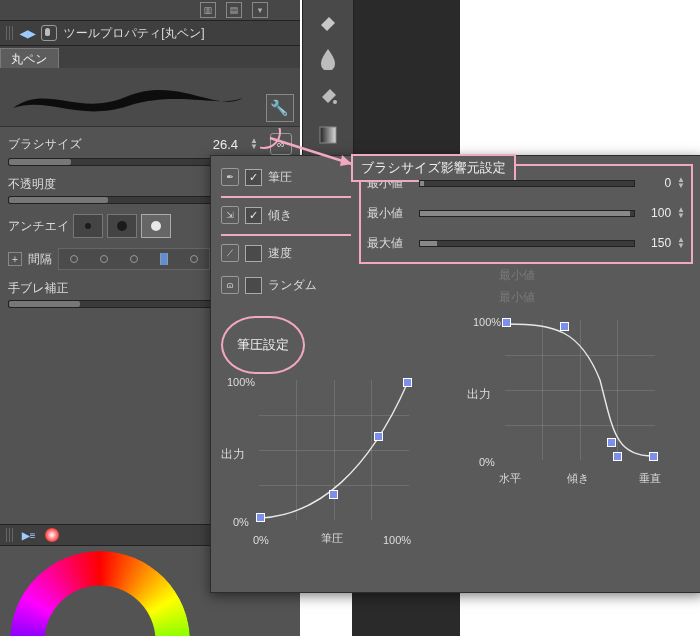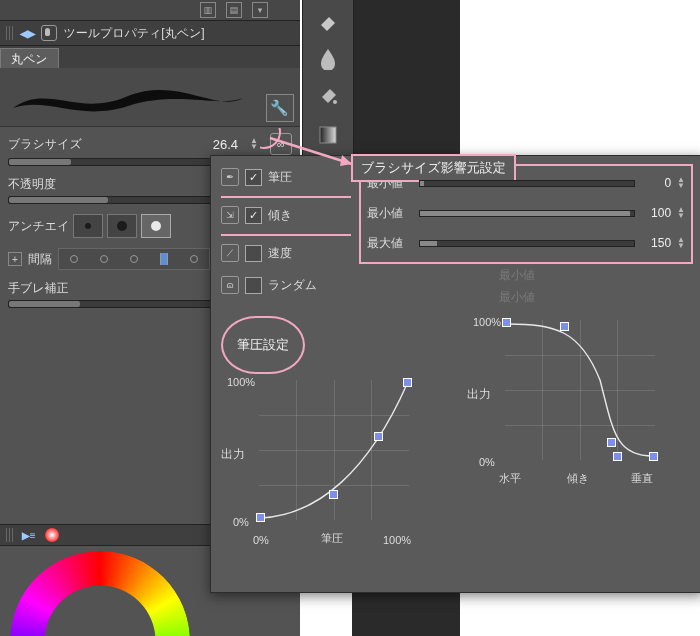--- a/index.html
+++ b/index.html
@@ -352,21 +352,21 @@
             <path d="M2 4 C50 4 75 10 95 60 C108 110 110 136 148 136" fill="none" stroke="#e8e8e8" stroke-width="1.4"></path>
           </svg>
           <div class="hndl" style="left:-3px;top:-2px"></div>
           <div class="hndl" style="left:55px;top:2px"></div>
           <div class="hndl" style="left:102px;top:118px"></div>
           <div class="hndl" style="left:108px;top:132px"></div>
           <div class="hndl" style="left:144px;top:132px"></div>
         </div>
         <span class="xl" style="left:32px">水平</span>
         <span class="xl" style="left:100px">傾き</span>
-        <span class="xl" style="left:164px">垂直</span>
+        <span class="xl" style="left:172px">垂直</span>
       </div>
     </div>
   </div>
 </div>
 
 <svg class="arrow-svg" width="120" height="50">
   <circle cx="4" cy="4" r="16" fill="none" stroke="#f3a8c2" stroke-width="2"></circle>
   <line x1="10" y1="10" x2="92" y2="36" stroke="#f3a8c2" stroke-width="2.5"></line>
   <polygon points="92,36 82,27 80,38" fill="#f3a8c2"></polygon>
 </svg>

